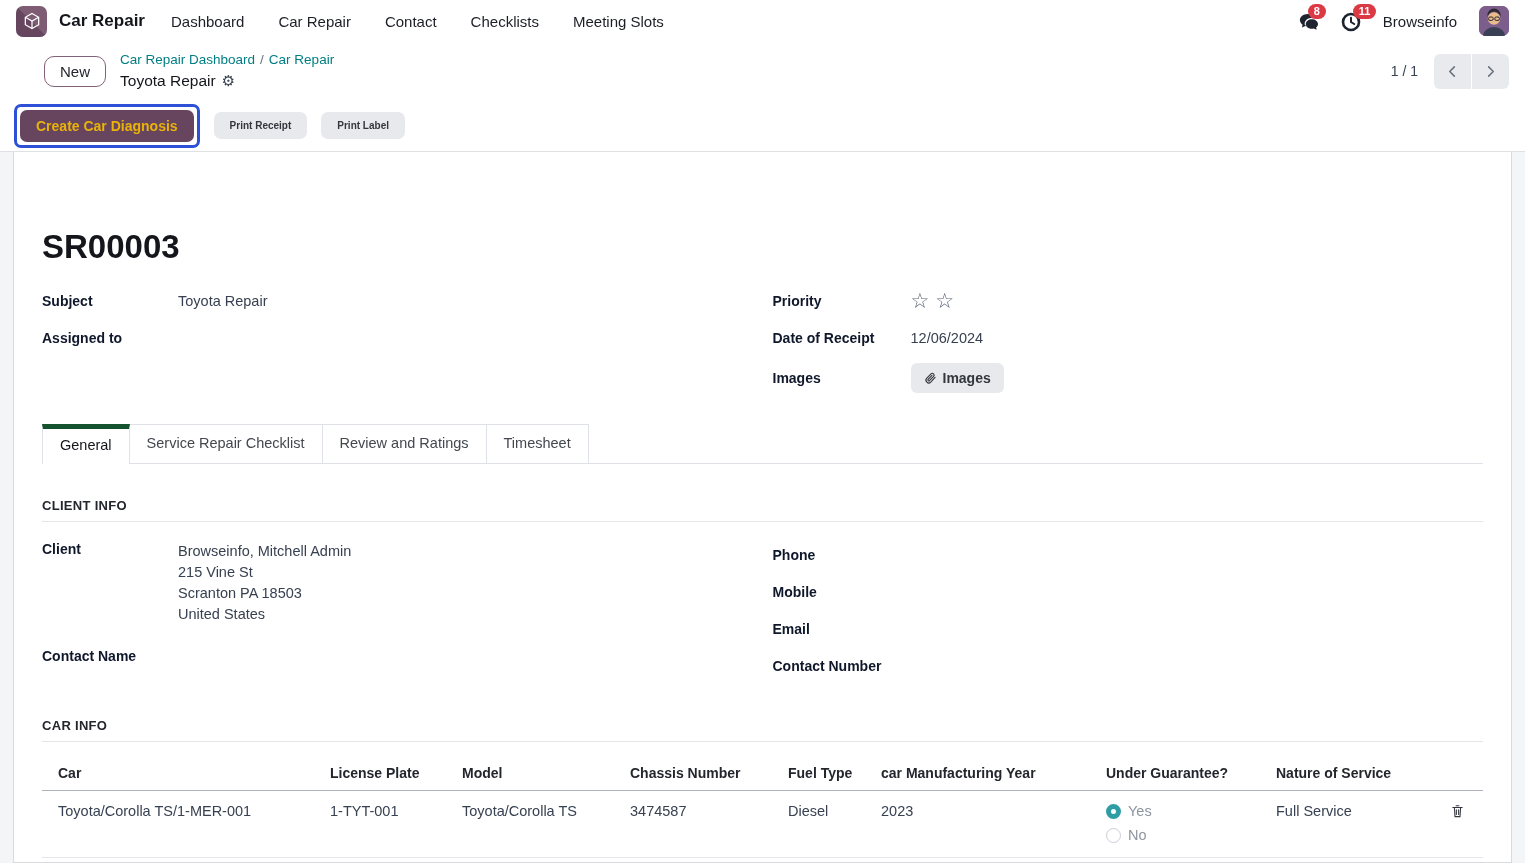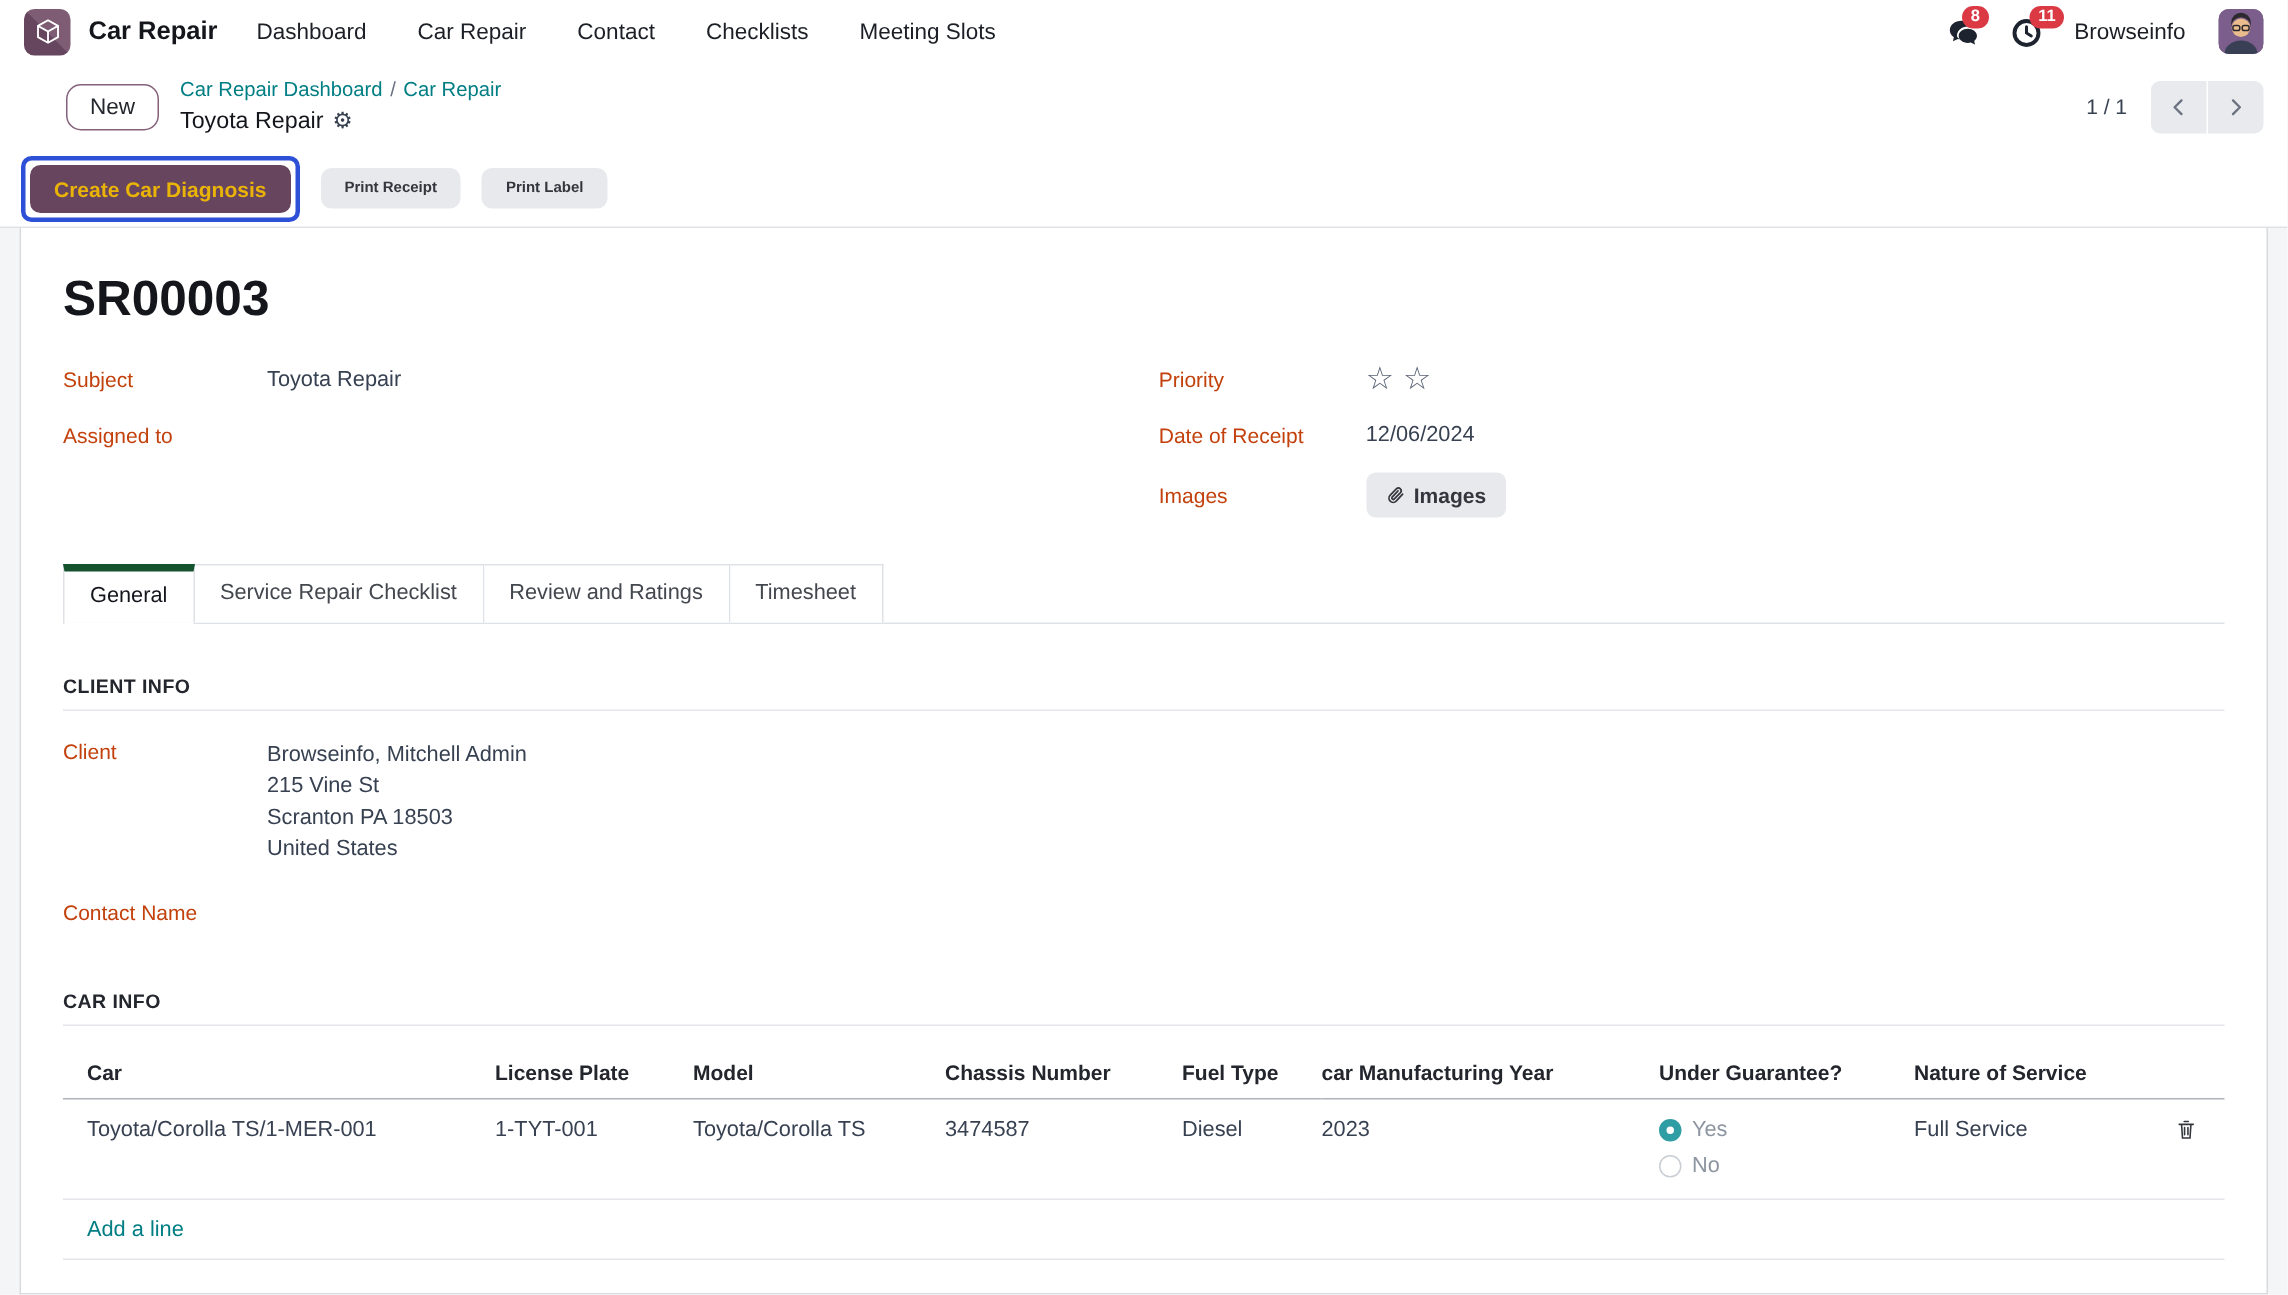--- a/index.html
+++ b/index.html
@@ -57,26 +57,26 @@
   .stage.last { flex:1 1 auto; clip-path:polygon(0 0, 100% 0, 100% 100%, 0 100%, 12px 50%); }
   .stage.active-wrap { padding:0; background:#1b8a8f; position:relative; }
   .stage.active-wrap .stage-inner { position:absolute; inset:1.5px 0 1.5px 1.5px; right:2px; background:#fdfefe;
     display:flex; align-items:center; justify-content:center; font-weight:700; color:#14161c;
     clip-path:polygon(0 0, calc(100% - 11px) 0, 100% 50%, calc(100% - 11px) 100%, 0 100%); }
 
   
   .sheet-wrap { height:711px; padding:0 13px; }
   .sheet { background:#fff; border:1px solid #d8dadd; border-top:none; height:100%;
     padding:28px 28px 0 28px; overflow:hidden; }
-  h1.record-name { font-size:33px; font-weight:700; color:#14161c; margin-bottom:16px; }
+  h1.record-name { font-size:33px; font-weight:700; color:#14161c; margin-bottom:16px;margin-top:48px; }
 
   .top-fields { display:grid; grid-template-columns:1fr 1fr; column-gap:20px; }
   .field-row { display:grid; grid-template-columns:112px 1fr; align-items:center; min-height:37px; }
   .field-row.right-col { grid-template-columns:118px 1fr;gap:20px; }
-  .field-label { font-weight:400; color:#c2410c; font-size:14px; }
+  .field-label { font-weight:700; color:#0f172a; font-size:14px; }
   .field-value { color:#374151; font-size:14.5px; }
   .stars { display:flex; gap:6px; font-size:21px; color:#5b6576; cursor:pointer; line-height:1; }
   .btn-images { background:#e7e9ec; border:none; border-radius:6px; padding:7px 13px; font-size:14px;
     font-weight:700; color:#33363d; display:inline-flex; align-items:center; gap:6px; cursor:pointer; }
 
   
   .tabs { display:flex; border-bottom:1px solid #dee2e6; margin-top:24px; }
   .tab { padding:10px 17px; font-size:14.5px; color:#43474e; border:1px solid #dee2e6; border-bottom:none;
     border-left:none; cursor:pointer; background:#fff; }
   .tab:first-child { border-left:1px solid #dee2e6; }
@@ -252,20 +252,38 @@
           <div class="addr-block" style="padding-left:24px">
             <div>Browseinfo, Mitchell Admin</div>
             <div>215 Vine St</div>
             <div>Scranton PA 18503</div>
             <div>United States</div>
           </div>
         </div>
         <div class="client-row compact" style="margin-top:12px">
           <span class="field-label">Contact Name</span>
           <span class="field-value" style="padding-left:24px"></span>
+        </div>
+      </div>
+      <div class="right-fields">
+        <div class="field-row right-col">
+          <span class="field-label">Phone</span>
+          <span class="field-value"></span>
+        </div>
+        <div class="field-row right-col">
+          <span class="field-label">Mobile</span>
+          <span class="field-value"></span>
+        </div>
+        <div class="field-row right-col">
+          <span class="field-label">Email</span>
+          <span class="field-value"></span>
+        </div>
+        <div class="field-row right-col">
+          <span class="field-label">Contact Number</span>
+          <span class="field-value"></span>
         </div>
       </div>
     </div>
 
     <div class="section-title">CAR INFO</div>
     <hr class="section-hr">
 
     <table class="car-table">
       <colgroup>
         <col style="width:288px">

